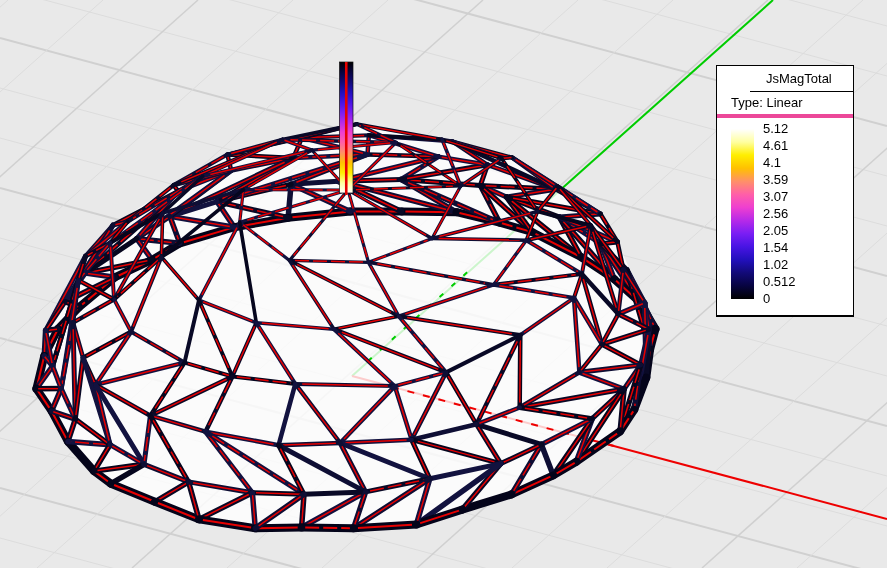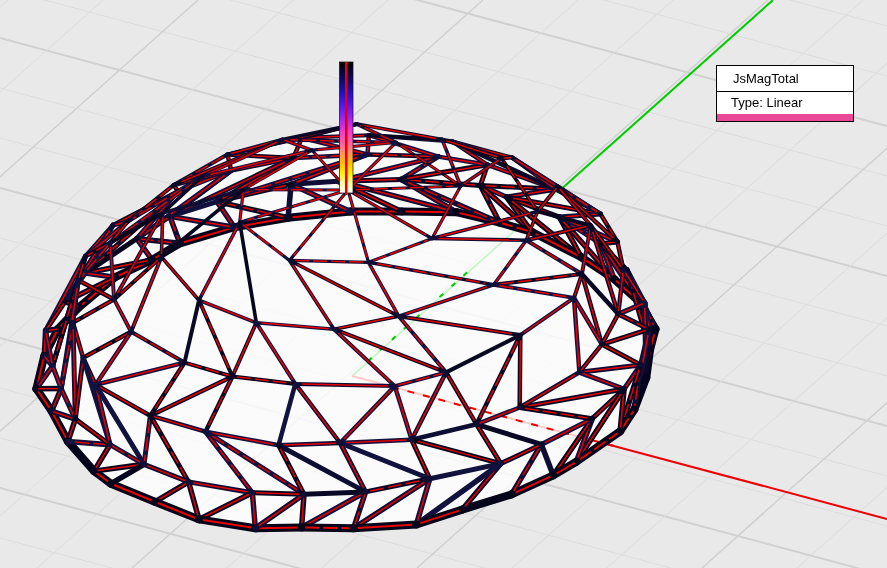--- a/index.html
+++ b/index.html
@@ -10,22 +10,22 @@
     background:#e9e9e9;
     font-family:"Liberation Sans", sans-serif;
   }
   #scene{position:absolute;left:0;top:0;}
   
   .legend{
     position:absolute;left:716px;top:65px;width:138px;
     background:#ffffff;border:1px solid #000;
     font-size:13px;color:#000;box-sizing:border-box;
   }
-  .legend-title{height:25px;line-height:25px;padding-left:16px;border-bottom:1px solid #000;}
-  .legend-type{height:22px;line-height:22px;padding-left:14px;border-bottom:7px solid #ec4899;}
+  .legend-title{height:25px;line-height:25px;padding-left:16px;border-bottom:1px solid #000;margin-left:33px;}
+  .legend-type{height:22px;line-height:22px;padding-left:14px;border-bottom:4px solid #ec4899;}
   .legend-scale{position:relative;height:197px;border-bottom:1px solid #000;}
   .colorbar{position:absolute;left:14px;top:11px;width:23px;height:170px;}
   .cb-tick{position:absolute;left:46px;height:14px;line-height:14px;white-space:nowrap;}
   .legend-stats{padding:5px 4px 6px 13px;line-height:15.6px;}
   .stat-line{white-space:nowrap;}
 </style>
 </head>
 <body>
 
 <div id="app">
@@ -751,15 +751,31 @@
       </g>
     <g id="antenna-group">
         <rect x="339.5" y="62" width="13.5" height="131" fill="url(#antGrad)" stroke="#111" stroke-width="0.7"></rect>
         <line x1="346.25" y1="62" x2="346.25" y2="195" stroke="#e60000" stroke-width="2.6"></line>
       </g>
   </svg>
 
   <div class="legend">
     <div class="legend-title">JsMagTotal</div>
     <div class="legend-type">Type: Linear</div>
+    <div class="legend-scale">
+      <div class="colorbar" id="colorbar" style="background: linear-gradient(rgb(255, 255, 255), rgb(255, 255, 160), rgb(255, 238, 0), rgb(255, 193, 0), rgb(255, 144, 104), rgb(255, 95, 168), rgb(238, 63, 208), rgb(182, 42, 232), rgb(122, 30, 244), rgb(72, 20, 228), rgb(34, 16, 188), rgb(18, 10, 120), rgb(7, 4, 64), rgb(0, 0, 0));"></div>
+      <div id="ticks">
+          <span class="cb-tick" style="top: 4px;">5.12</span>
+          <span class="cb-tick" style="top: 21px;">4.61</span>
+          <span class="cb-tick" style="top: 38px;">4.1</span>
+          <span class="cb-tick" style="top: 55px;">3.59</span>
+          <span class="cb-tick" style="top: 72px;">3.07</span>
+          <span class="cb-tick" style="top: 89px;">2.56</span>
+          <span class="cb-tick" style="top: 106px;">2.05</span>
+          <span class="cb-tick" style="top: 123px;">1.54</span>
+          <span class="cb-tick" style="top: 140px;">1.02</span>
+          <span class="cb-tick" style="top: 157px;">0.512</span>
+          <span class="cb-tick" style="top: 174px;">0</span>
+        </div>
+    </div>
   </div>
 
 </div>
 
 </body></html>

